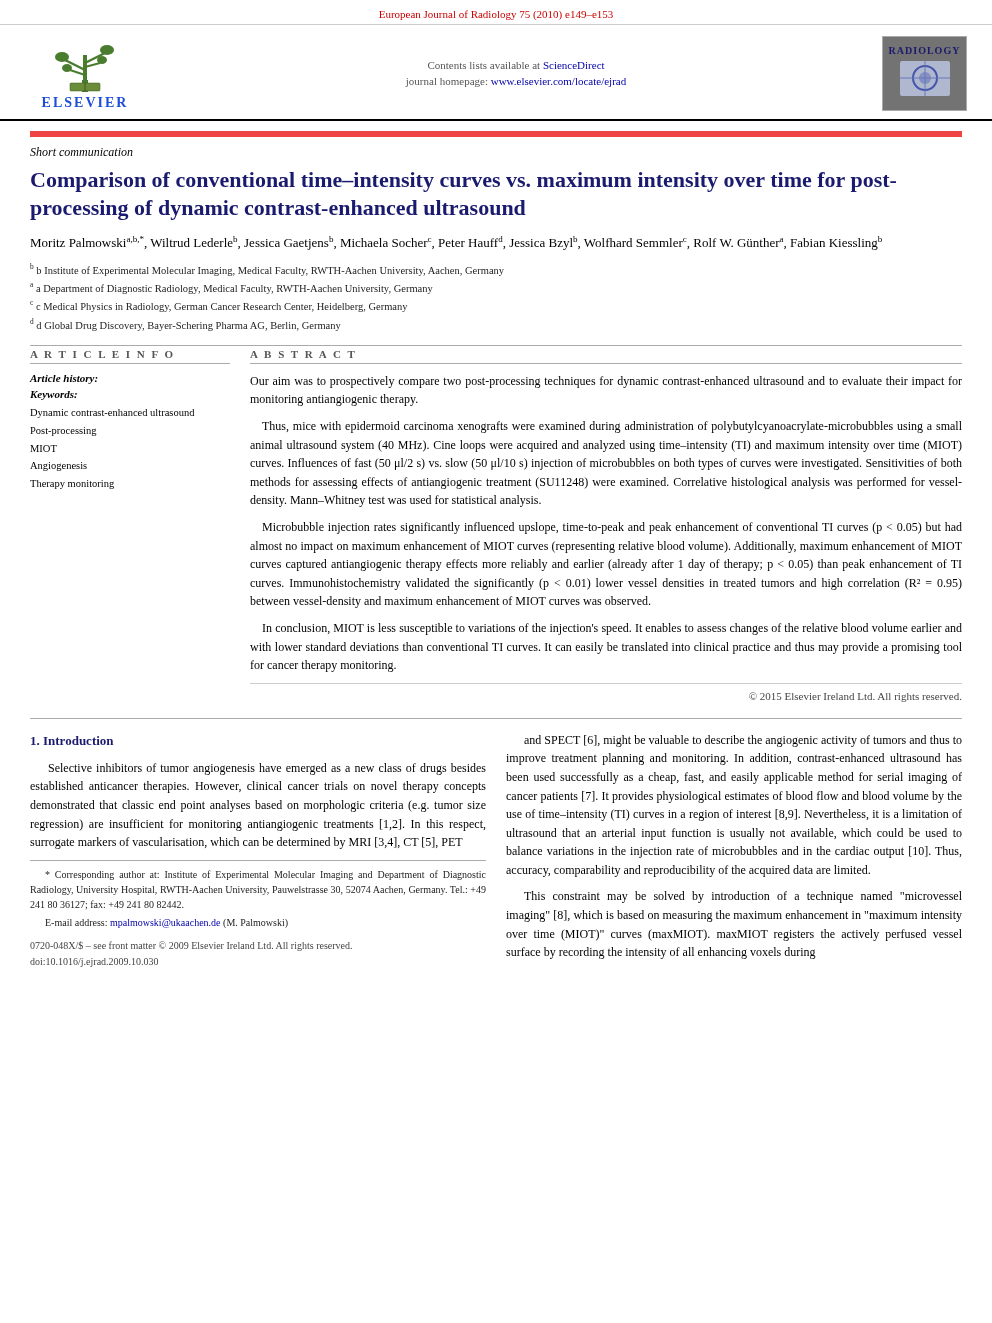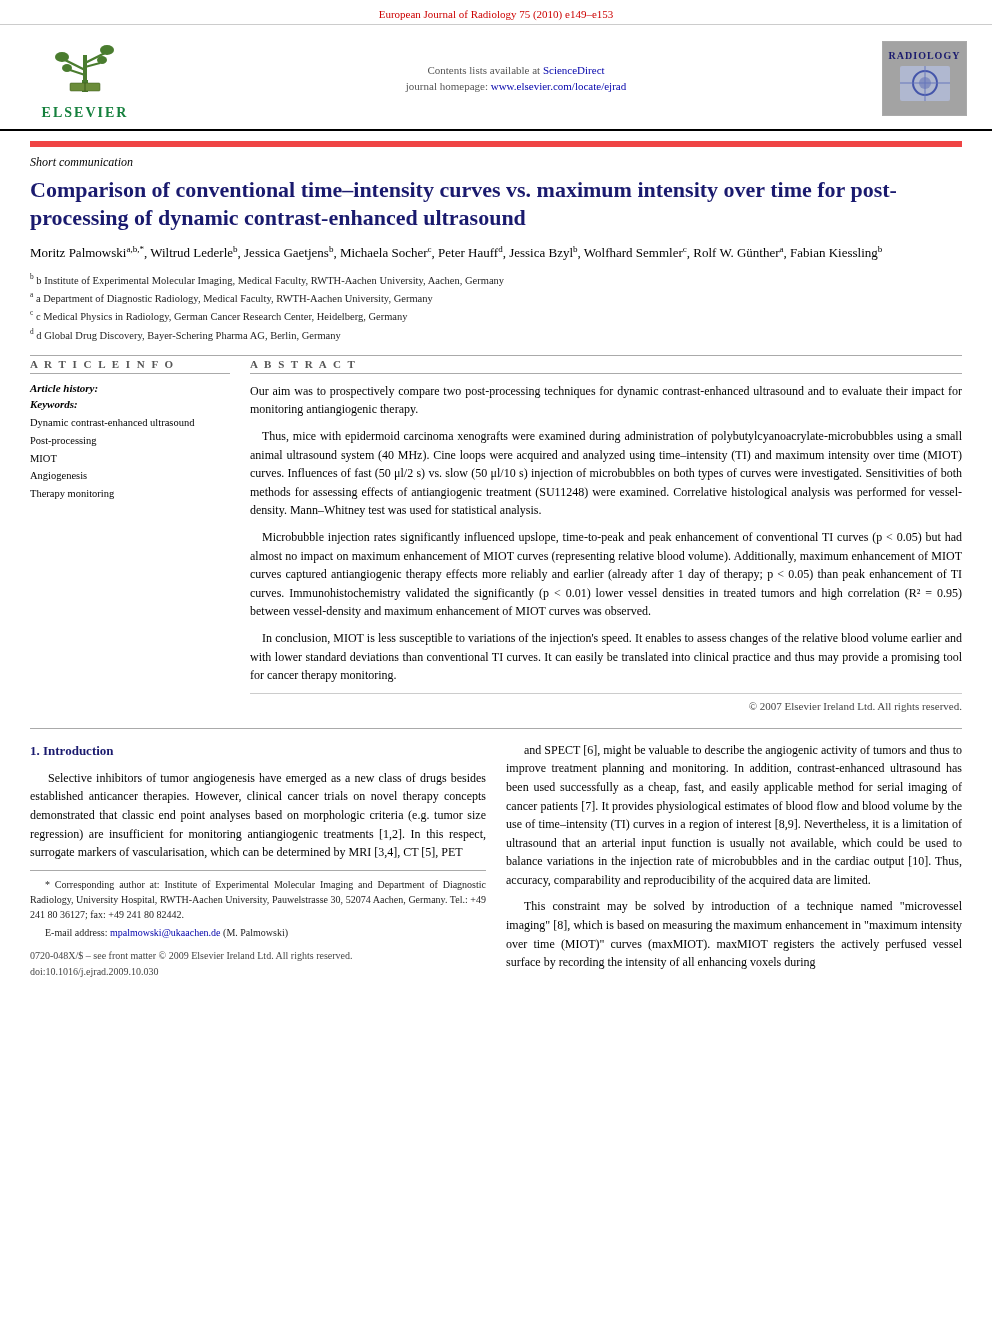--- a/index.html
+++ b/index.html
@@ -37,23 +37,23 @@
       flex-direction: column;
       align-items: center;
     }
     .elsevier-tree {
       width: 70px;
       height: 60px;
     }
     .elsevier-text {
       font-size: 14px;
       font-weight: bold;
-      color: #15803d;
+      color: #1d4ed8;
       letter-spacing: 2px;
-      margin-top: 10px;
+      margin-top: 0;
     }
     .journal-header-center {
       flex: 1;
       text-align: center;
     }
     .journal-contents-line {
       font-size: 11px;
       color: #555;
       margin-bottom: 4px;
     }
@@ -75,21 +75,21 @@
     }
     .journal-homepage a { color: #00a; text-decoration: none; }
     .journal-header-right {
       width: 90px;
       flex-shrink: 0;
     }
     .radiology-cover {
       width: 85px;
       height: 75px;
       border: 1px solid #aaa;
-      background: #a3a3a3;
+      background: #737373;
       display: flex;
       flex-direction: column;
       align-items: center;
       justify-content: center;
       font-size: 9px;
       color: #333;
       font-weight: bold;
     }
     .radiology-cover-title {
       font-size: 10px;
@@ -367,21 +367,21 @@
     <div class="col-right">
       <div class="section-label">A B S T R A C T</div>
 
       <div class="abstract-text">
         <p>Our aim was to prospectively compare two post-processing techniques for dynamic contrast-enhanced ultrasound and to evaluate their impact for monitoring antiangiogenic therapy.</p>
         <p>Thus, mice with epidermoid carcinoma xenografts were examined during administration of polybutylcyanoacrylate-microbubbles using a small animal ultrasound system (40 MHz). Cine loops were acquired and analyzed using time–intensity (TI) and maximum intensity over time (MIOT) curves. Influences of fast (50 μl/2 s) vs. slow (50 μl/10 s) injection of microbubbles on both types of curves were investigated. Sensitivities of both methods for assessing effects of antiangiogenic treatment (SU11248) were examined. Correlative histological analysis was performed for vessel-density. Mann–Whitney test was used for statistical analysis.</p>
         <p>Microbubble injection rates significantly influenced upslope, time-to-peak and peak enhancement of conventional TI curves (p &lt; 0.05) but had almost no impact on maximum enhancement of MIOT curves (representing relative blood volume). Additionally, maximum enhancement of MIOT curves captured antiangiogenic therapy effects more reliably and earlier (already after 1 day of therapy; p &lt; 0.05) than peak enhancement of TI curves. Immunohistochemistry validated the significantly (p &lt; 0.01) lower vessel densities in treated tumors and high correlation (R² = 0.95) between vessel-density and maximum enhancement of MIOT curves was observed.</p>
         <p>In conclusion, MIOT is less susceptible to variations of the injection's speed. It enables to assess changes of the relative blood volume earlier and with lower standard deviations than conventional TI curves. It can easily be translated into clinical practice and thus may provide a promising tool for cancer therapy monitoring.</p>
       </div>
 
-      <div class="copyright-line">© 2007 Elsevier Ireland Ltd. All rights reserved.</div>
+      <div class="copyright-line">© 2015 Elsevier Ireland Ltd. All rights reserved.</div>
     </div>
 
   </div>
 
   <hr class="section-divider">
 
   <div class="intro-section">
 
     <div class="intro-left">
       <div class="section-heading">1. Introduction</div>

